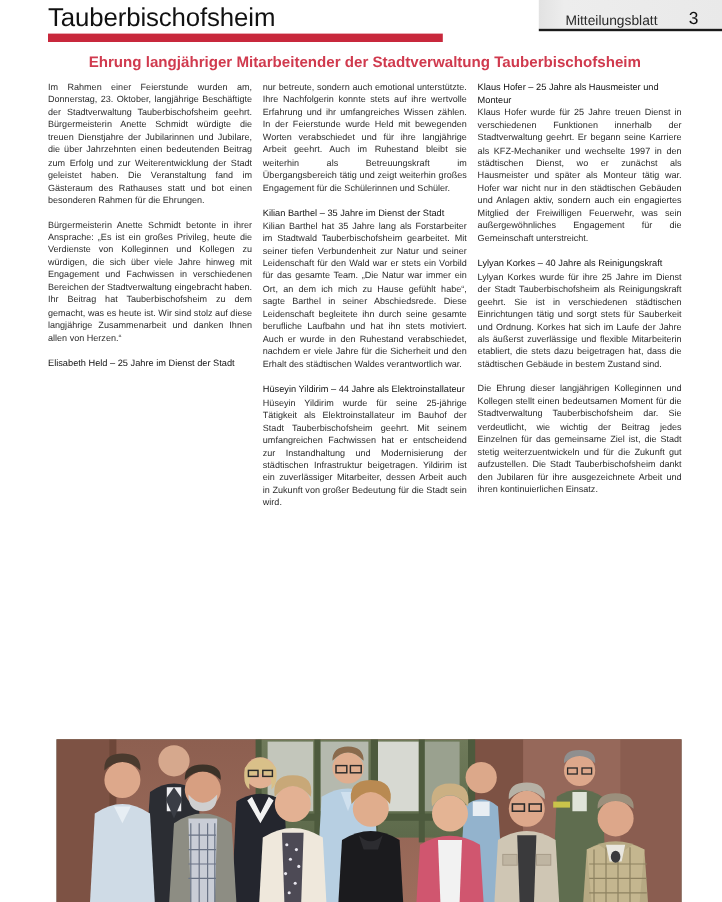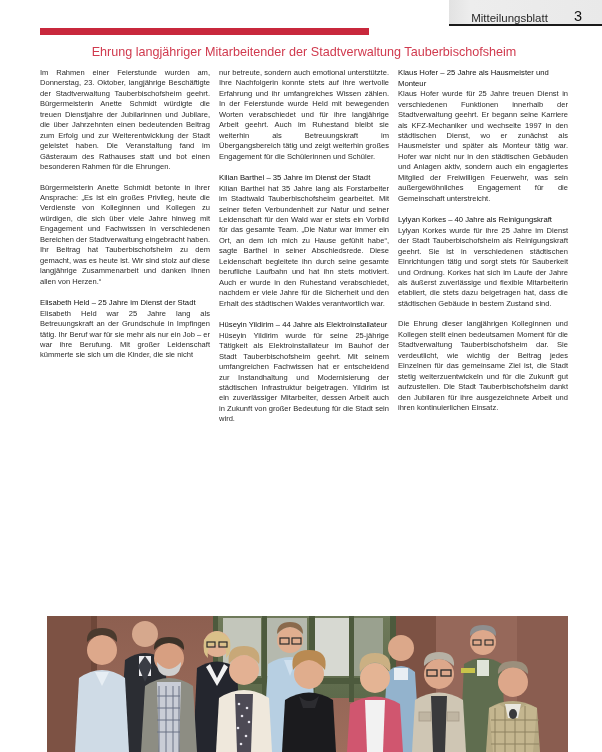--- a/index.html
+++ b/index.html
@@ -68,21 +68,21 @@
   }
 
   
   .article-headline {
     position: absolute;
     left: 40px;
     top: 44px;
     width: 528px;
     text-align: center;
     font-size: 12.6px;
-    font-weight: 400;
+    font-weight: 700;
     color: #d03a4e;
     line-height: 16px;
     white-space: nowrap;
   }
 
   
   .columns {
     position: absolute;
     left: 40px;
     top: 68px;
@@ -136,37 +136,37 @@
   .photo {
     position: absolute;
     inset: 0;
   }
   .photo svg { display: block; }
 </style>
 </head>
 <body>
 
 <div class="masthead">
+  <div class="masthead-title">Tauberbischofsheim</div>
 
   <div class="masthead-tab">
     <span class="masthead-tab-label">Mitteilungsblatt</span>
     <span class="masthead-tab-page">3</span>
   </div>
 
   <div class="masthead-rule"></div>
 </div>
 
 <div class="article-headline">Ehrung langjähriger Mitarbeitender der Stadtverwaltung Tauberbischofsheim</div>
 
 <div class="columns">
   <div class="col">
       <p>Im Rahmen einer Feierstunde wurden am, Donnerstag, 23. Oktober, langjährige Beschäftigte der Stadtverwaltung Tauberbischofsheim geehrt. Bürgermeisterin Anette Schmidt würdigte die treuen Dienstjahre der Jubilarinnen und Jubilare, die über Jahrzehnten einen bedeutenden Beitrag zum Erfolg und zur Weiterentwicklung der Stadt geleistet haben. Die Veranstaltung fand im Gästeraum des Rathauses statt und bot einen besonderen Rahmen für die Ehrungen.</p>
       <p class="spaced">Bürgermeisterin Anette Schmidt betonte in ihrer Ansprache: „Es ist ein großes Privileg, heute die Verdienste von Kolleginnen und Kollegen zu würdigen, die sich über viele Jahre hinweg mit Engagement und Fachwissen in verschiedenen Bereichen der Stadtverwaltung eingebracht haben. Ihr Beitrag hat Tauberbischofsheim zu dem gemacht, was es heute ist. Wir sind stolz auf diese langjährige Zusammenarbeit und danken Ihnen allen von Herzen.“</p>
       <h3>Elisabeth Held – 25 Jahre im Dienst der Stadt</h3>
-      <p>Elisabeth Held war 25 Jahre lang als Betreuungskraft an der Grundschule in Impfingen tätig. Ihr Beruf war für sie mehr als nur ein Job – er war ihre Berufung. Mit großer Leidenschaft kümmerte sie sich um die Kinder, die sie nicht</p>
     </div>
   <div class="col">
       <p>nur betreute, sondern auch emotional unterstützte. Ihre Nachfolgerin konnte stets auf ihre wertvolle Erfahrung und ihr umfangreiches Wissen zählen. In der Feierstunde wurde Held mit bewegenden Worten verabschiedet und für ihre langjährige Arbeit geehrt. Auch im Ruhestand bleibt sie weiterhin als Betreuungskraft im Übergangsbereich tätig und zeigt weiterhin großes Engagement für die Schülerinnen und Schüler.</p>
       <h3>Kilian Barthel – 35 Jahre im Dienst der Stadt</h3>
       <p>Kilian Barthel hat 35 Jahre lang als Forstarbeiter im Stadtwald Tauberbischofsheim gearbeitet. Mit seiner tiefen Verbundenheit zur Natur und seiner Leidenschaft für den Wald war er stets ein Vorbild für das gesamte Team. „Die Natur war immer ein Ort, an dem ich mich zu Hause gefühlt habe“, sagte Barthel in seiner Abschiedsrede. Diese Leidenschaft begleitete ihn durch seine gesamte berufliche Laufbahn und hat ihn stets motiviert. Auch er wurde in den Ruhestand verabschiedet, nachdem er viele Jahre für die Sicherheit und den Erhalt des städtischen Waldes verantwortlich war.</p>
       <h3>Hüseyin Yildirim – 44 Jahre als Elektroinstallateur</h3>
       <p>Hüseyin Yildirim wurde für seine 25-jährige Tätigkeit als Elektroinstallateur im Bauhof der Stadt Tauberbischofsheim geehrt. Mit seinem umfangreichen Fachwissen hat er entscheidend zur Instandhaltung und Modernisierung der städtischen Infrastruktur beigetragen. Yildirim ist ein zuverlässiger Mitarbeiter, dessen Arbeit auch in Zukunft von großer Bedeutung für die Stadt sein wird.</p>
     </div>
   <div class="col">
       <h3 style="margin-top: 0px;">Klaus Hofer – 25 Jahre als Hausmeister und Monteur</h3>

